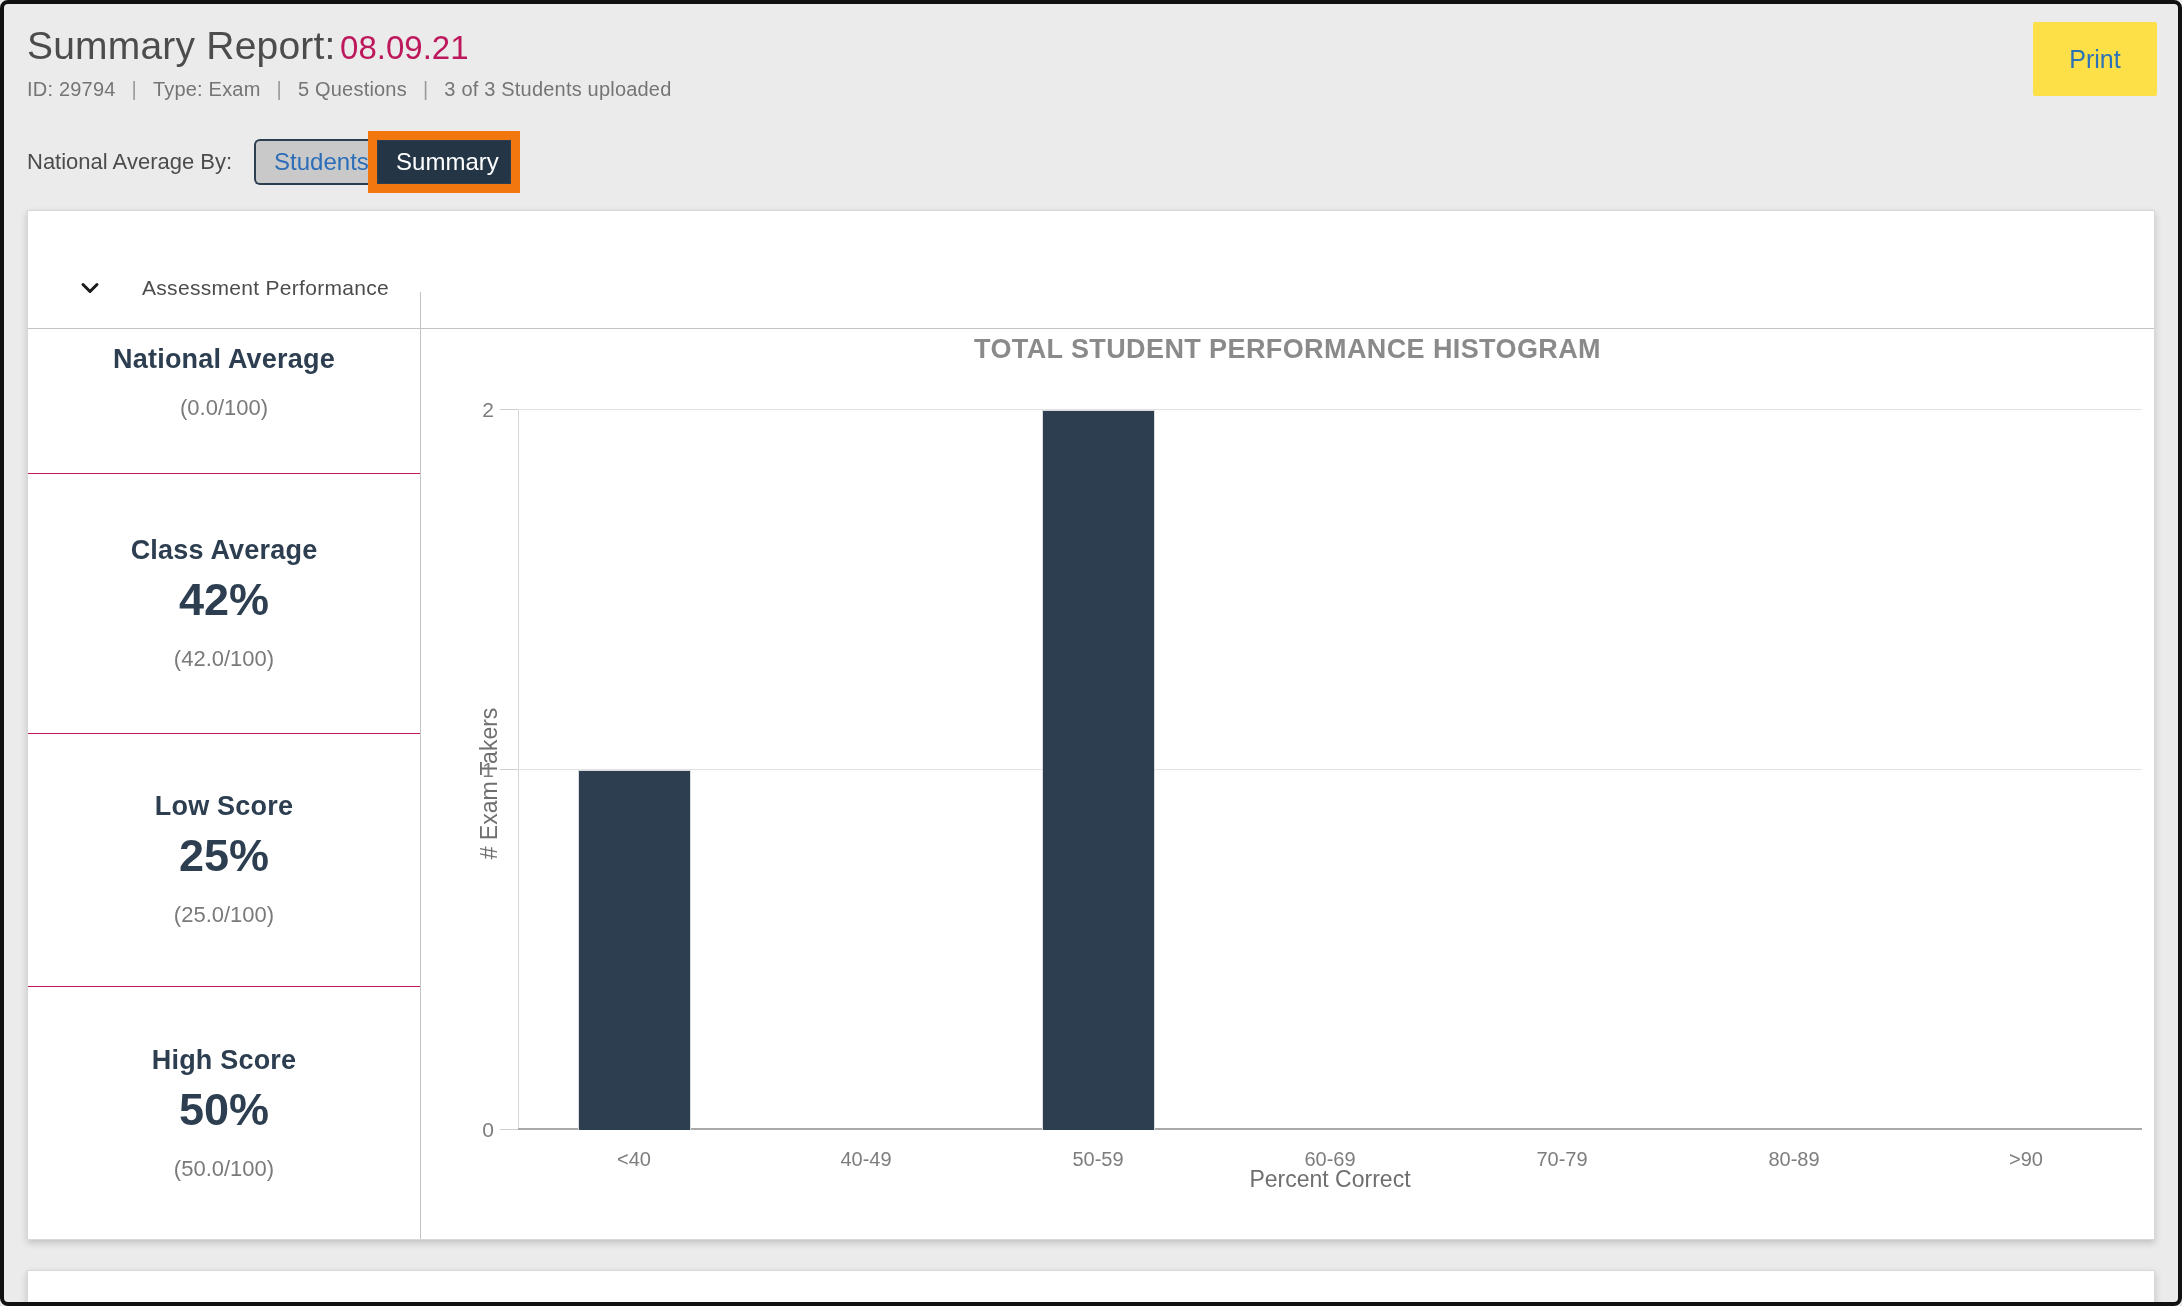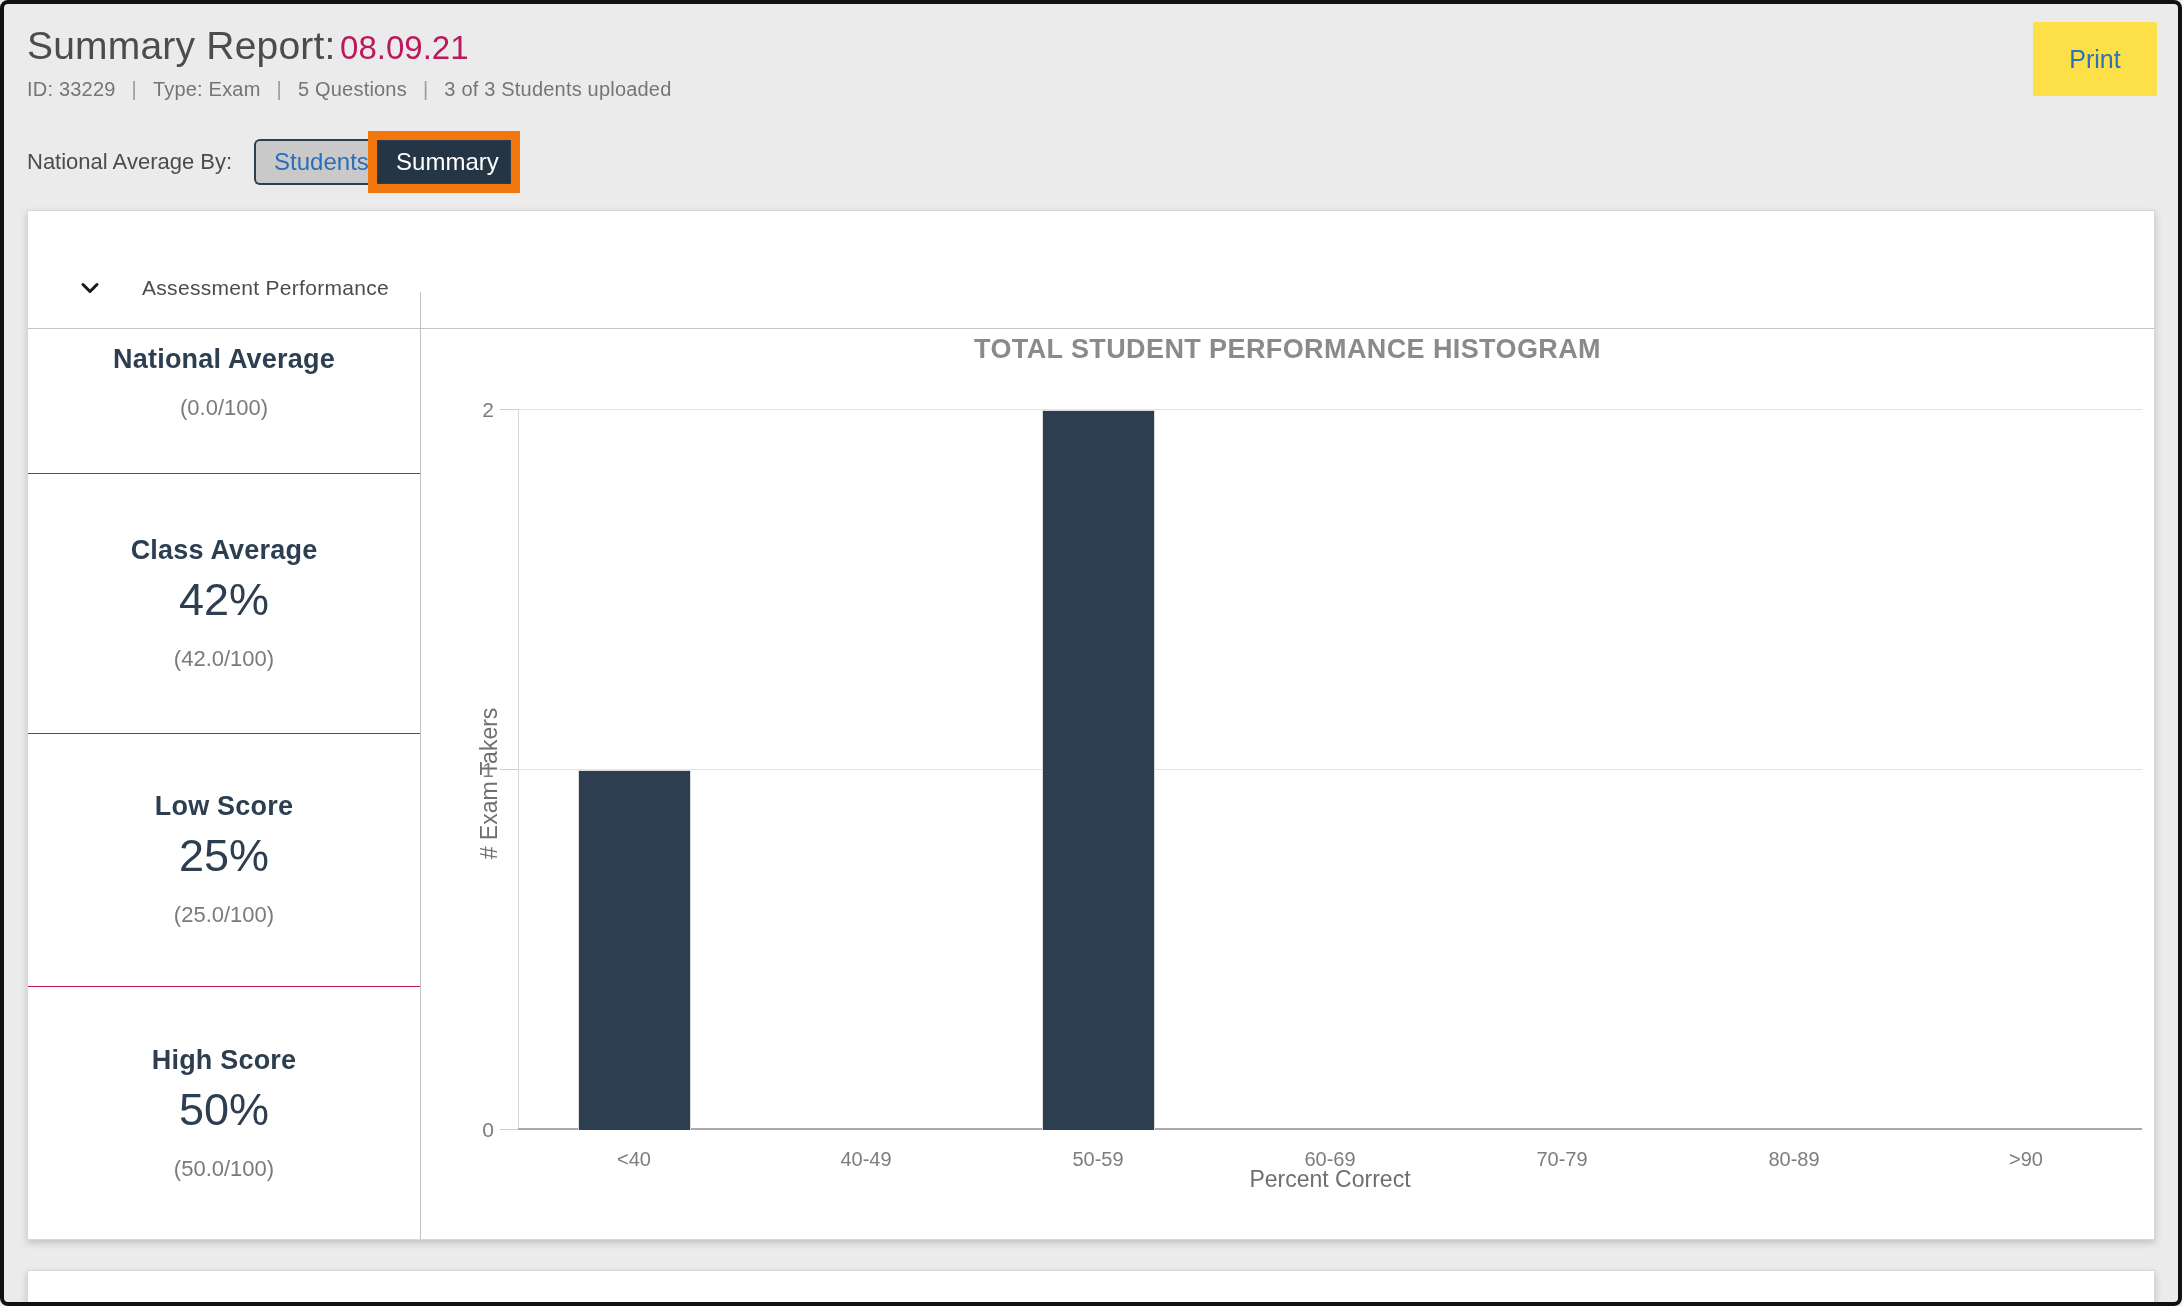--- a/index.html
+++ b/index.html
@@ -99,21 +99,21 @@
     box-sizing:border-box;
   }
   .stat-card{
     display:flex;flex-direction:column;align-items:center;justify-content:center;
     border-bottom:1px solid #be185d;
     box-sizing:border-box;
     text-align:center;
   }
   .stat-card:last-child{border-bottom:none;}
   .stat-label{font-size:27px;font-weight:bold;color:#2c3e50;letter-spacing:.2px;}
-  .stat-percent{font-size:45px;font-weight:normal;color:#2c3e50;margin-top:8px;}
+  .stat-percent{font-size:45px;font-weight:bold;color:#2c3e50;margin-top:8px;}
   .stat-fraction{font-size:22px;color:#7a7a7a;margin-top:20px;}
   
   .chart-region{position:relative;flex:1;}
   .chart-title{
     position:absolute;top:42px;left:0;right:0;
     text-align:center;
     font-size:27px;font-weight:bold;color:#8a8a8a;letter-spacing:.4px;
   }
   .plot{
     position:absolute;left:97px;top:118px;width:1624px;height:720px;
@@ -150,21 +150,21 @@
 </head>
 <body>
 
 <div class="page">
 
   <div class="title-line">
     <span class="main">Summary Report:</span>
     <span class="date">08.09.21</span>
   </div>
   <div class="meta-line" id="meta-line">
-      <span>ID: 33229</span>
+      <span>ID: 29794</span>
       <span class="sep">|</span>
       <span>Type: Exam</span>
       <span class="sep">|</span>
       <span>5 Questions</span>
       <span class="sep">|</span>
       <span>3 of 3 Students uploaded</span>
     </div>
   <button class="print-btn">Print</button>
 
   <div class="toggle-row">

